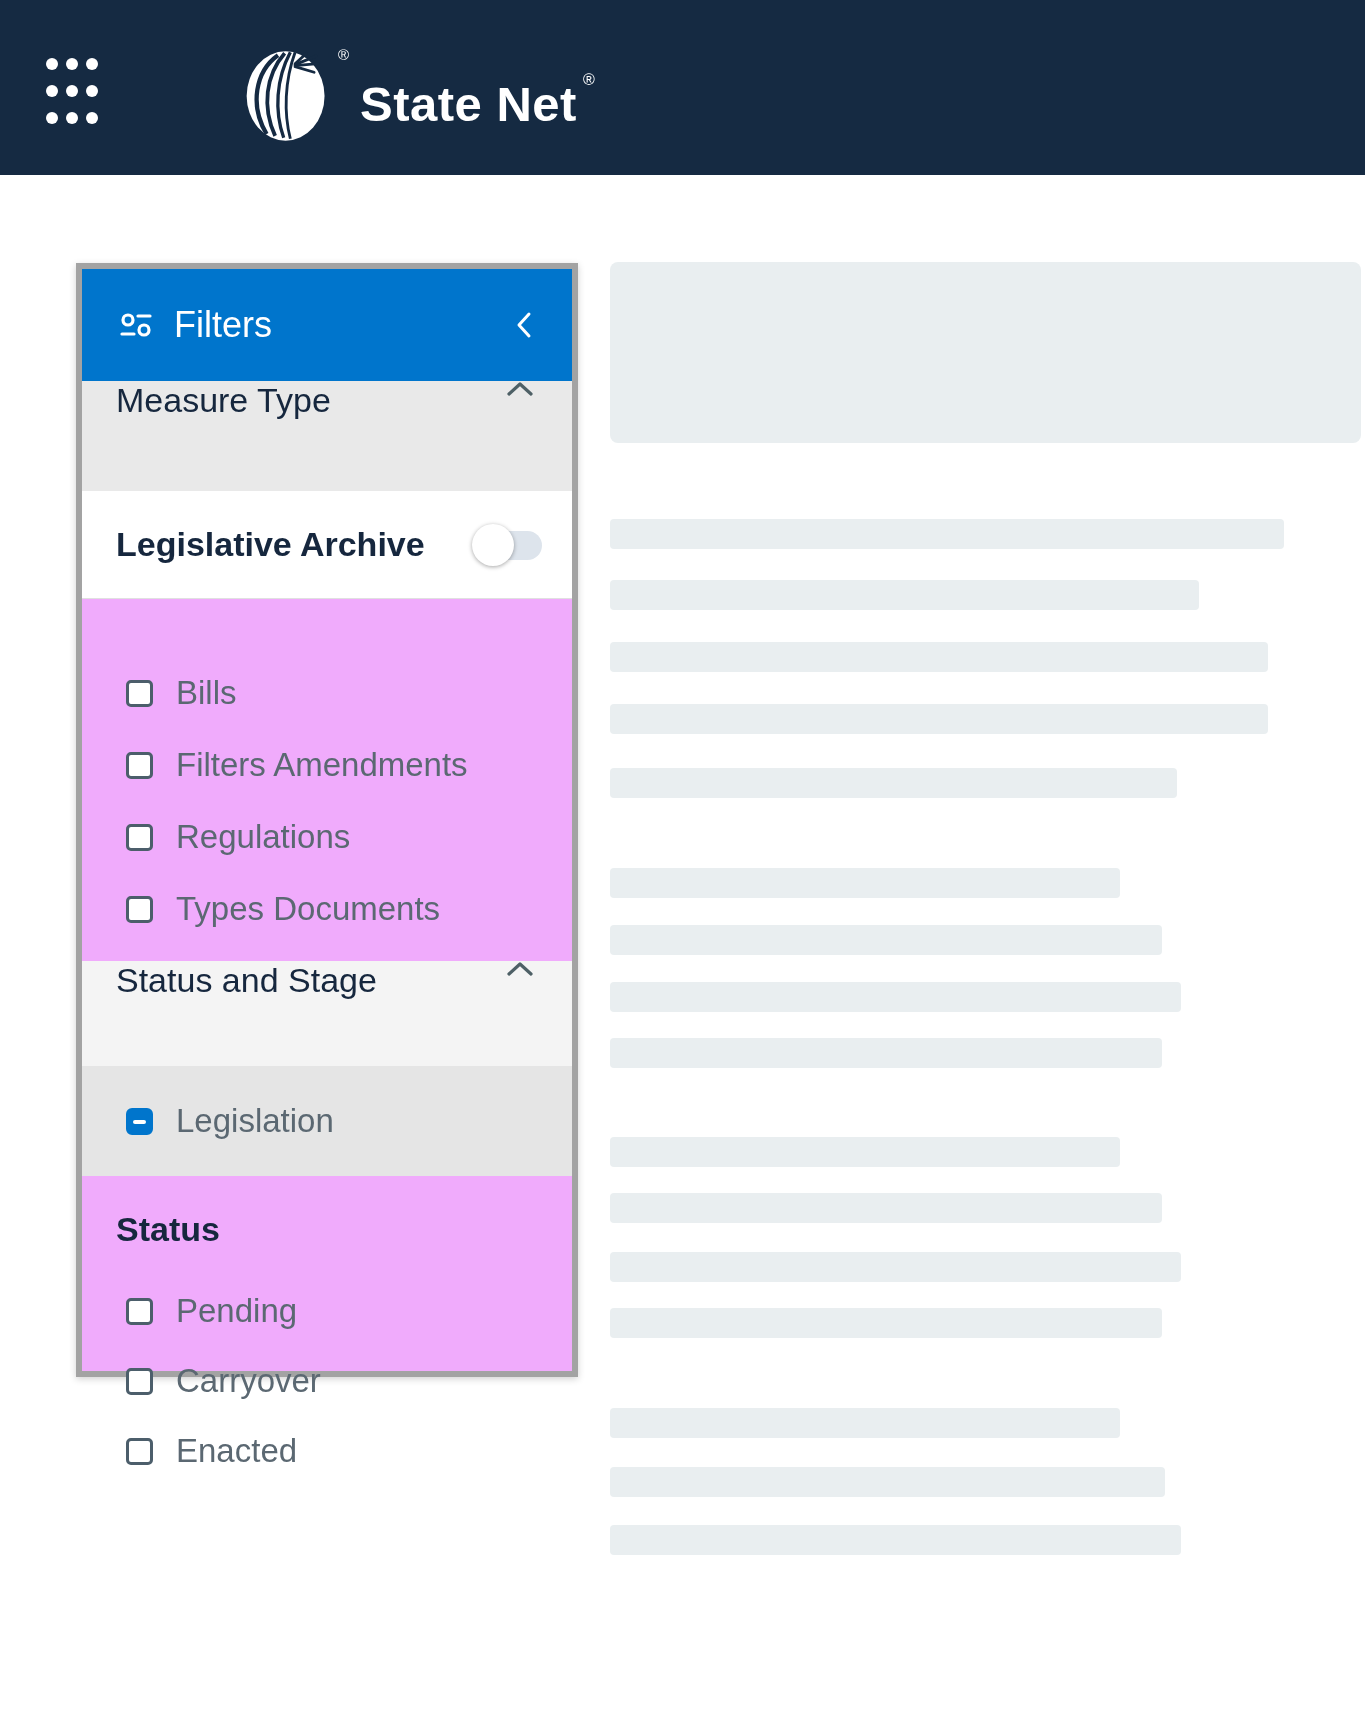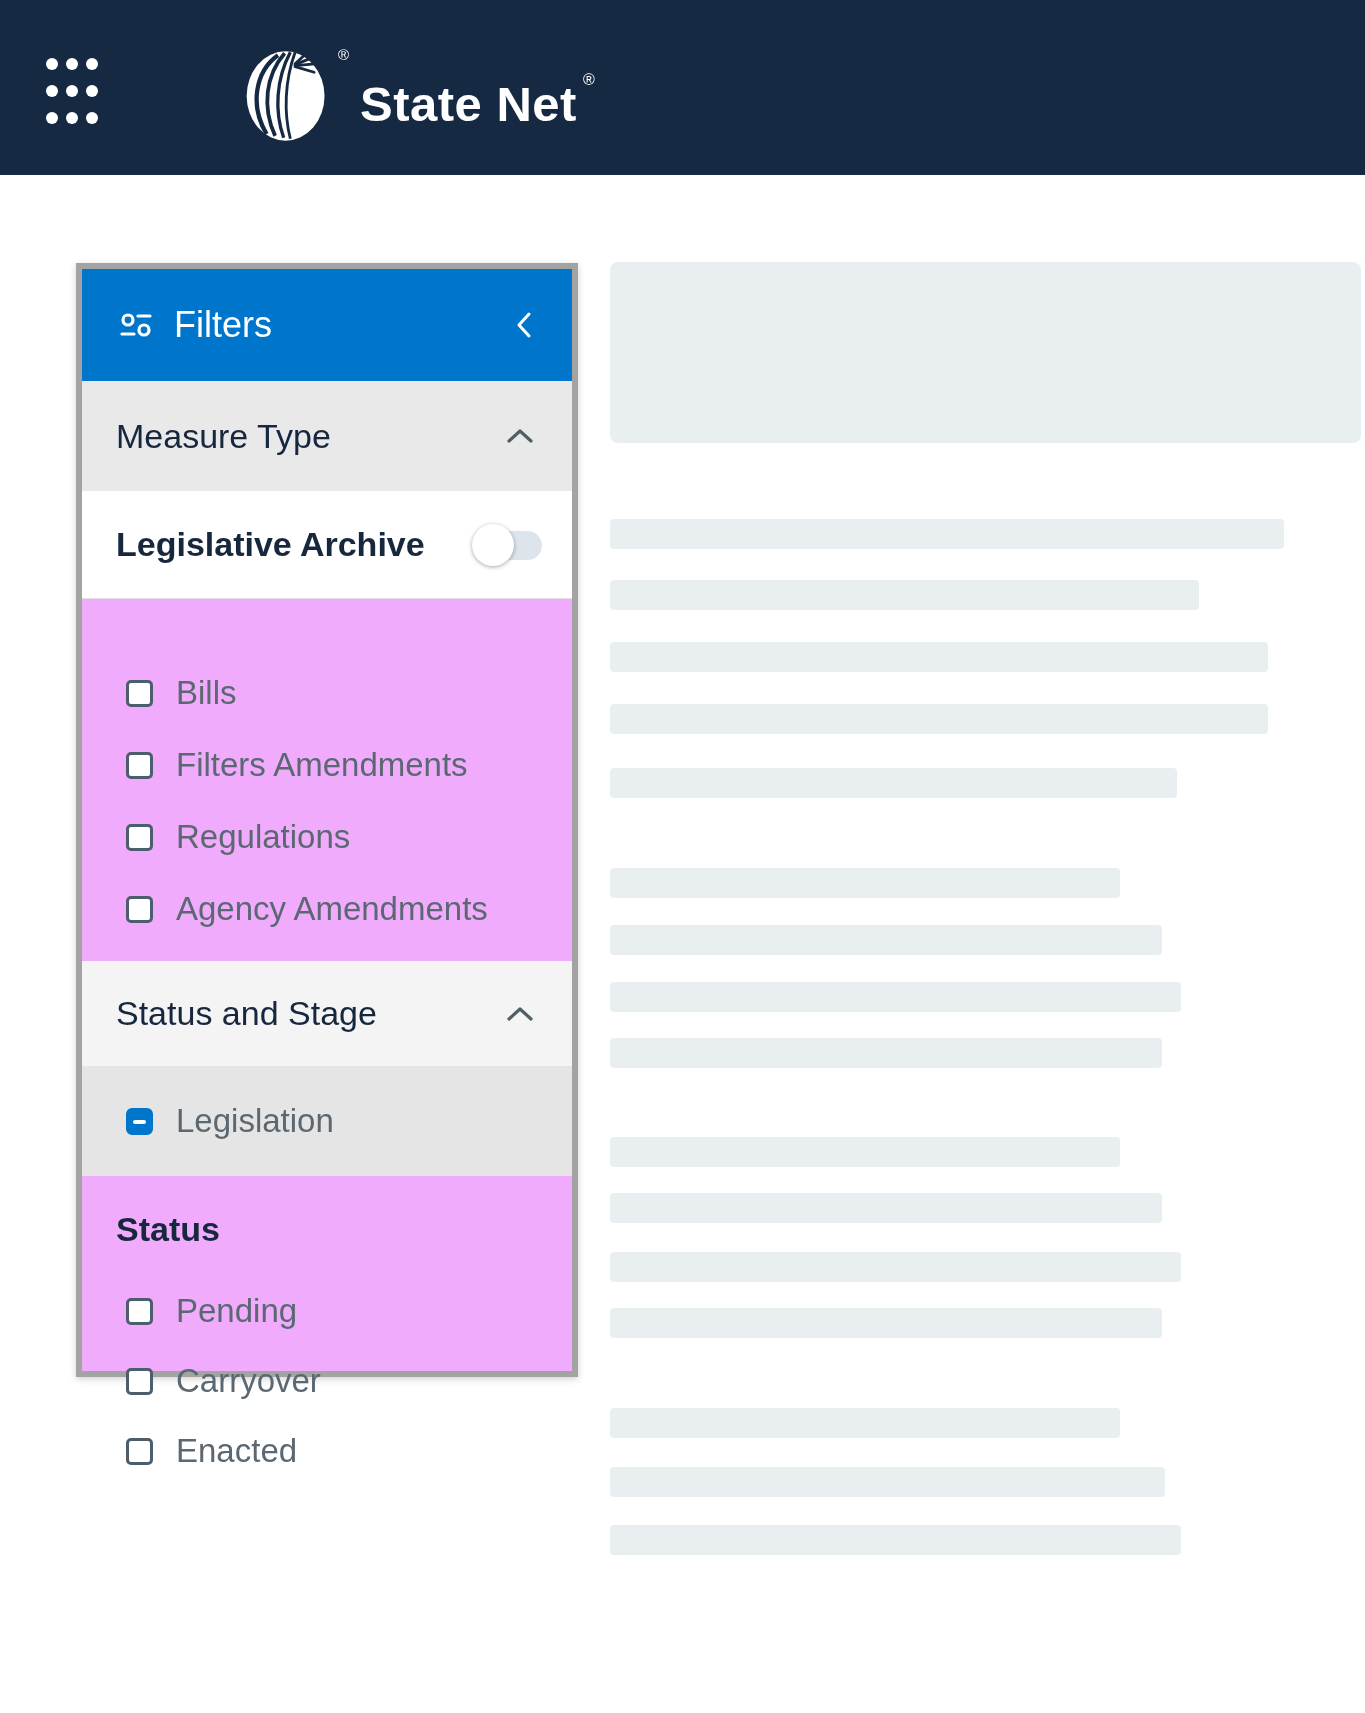--- a/index.html
+++ b/index.html
@@ -23,21 +23,21 @@
   .brand .reg-sup{color:#fff;font-size:16px;align-self:flex-start;margin-top:55px;margin-left:6px}
 
   
   .filters-card{position:absolute;left:76px;top:263px;width:502px;height:1114px;background:#f0abfc;
     border:6px solid #a3a3a3;box-shadow:0 2px 7px rgba(0,0,0,.18)}
   .filters-bar{height:112px;background:var(--accent);display:flex;align-items:center;
     padding:0 40px 0 36px;color:#fff;cursor:pointer}
   .filters-bar .flabel{font-size:36px;margin-left:20px}
   .filters-bar .collapse{margin-left:auto;display:flex}
 
-  .section-header{height:110px;background:var(--band);display:flex;align-items:center;
+  .section-header{height:110px;background:var(--band);display:flex;
     padding:0 38px 0 34px;cursor:pointer}
   .section-header.light{height:105px;background:var(--band-light)}
   .section-header .shlabel{font-size:34px;font-weight:500;color:var(--heading)}
   .section-header .chev{margin-left:auto;display:flex;color:#4e6066}
 
   .archive-row{height:108px;background:#fff;display:flex;align-items:center;
     padding:0 30px 0 34px;border-bottom:1px solid #e0e0e0}
   .archive-row .alabel{font-size:34px;font-weight:700;color:var(--heading)}
   .toggle{margin-left:auto;position:relative;width:68px;height:42px;cursor:pointer}
   .toggle .track{position:absolute;left:4px;top:7px;width:64px;height:29px;border-radius:15px;background:var(--track)}
@@ -143,21 +143,21 @@
       <div class="opt-row">
         <span class="cbx"></span>
         <span class="opt-label">Filters Amendments</span>
       </div>
       <div class="opt-row">
         <span class="cbx"></span>
         <span class="opt-label">Regulations</span>
       </div>
       <div class="opt-row">
         <span class="cbx"></span>
-        <span class="opt-label">Agency Amendments</span>
+        <span class="opt-label">Types Documents</span>
       </div>
     </div>
   </div>
 
   <div class="section-header light">
     <span class="shlabel">Status and Stage</span>
     <span class="chev">
       <svg width="28" height="16" viewBox="0 0 28 16" stroke="currentColor" stroke-width="3.2" fill="none" stroke-linecap="round" stroke-linejoin="round">
           <polyline points="3,13 14,3 25,13"></polyline>
         </svg>

